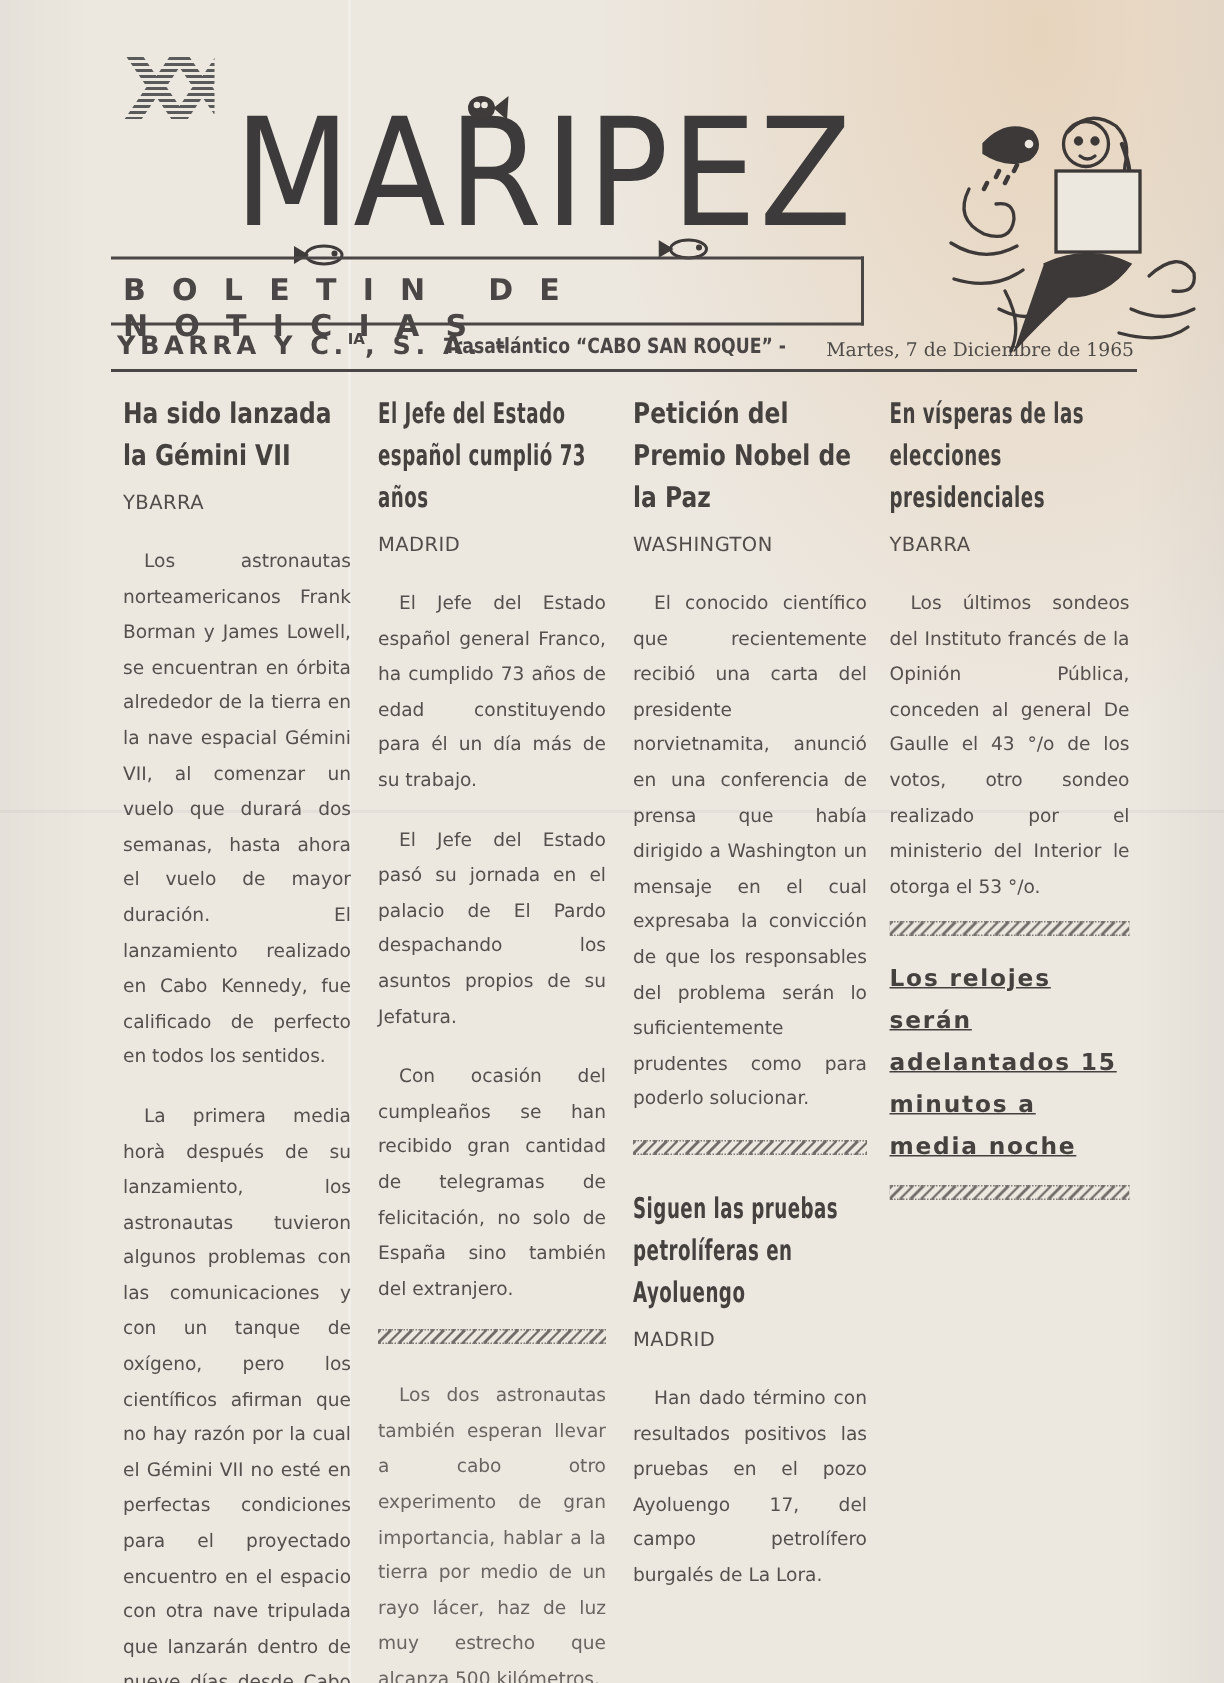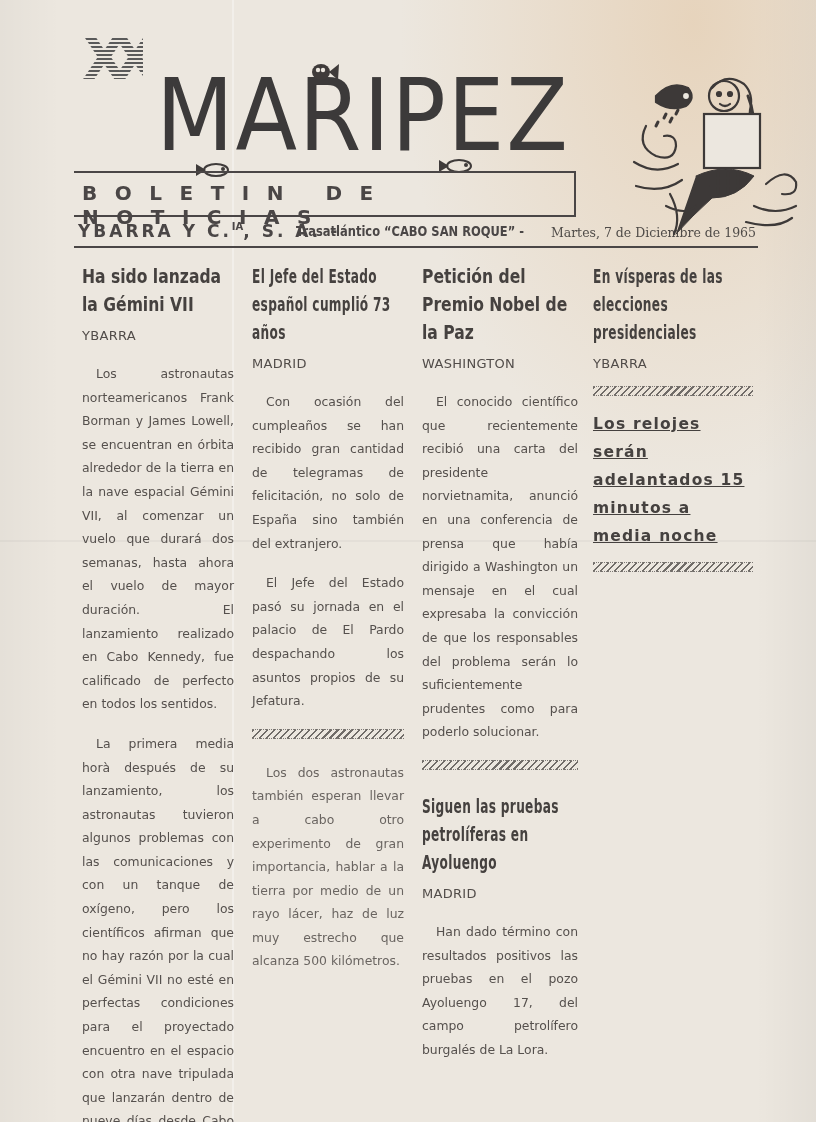--- a/index.html
+++ b/index.html
@@ -188,22 +188,23 @@
       <p>Los astronautas norteamericanos Frank Borman y James Lowell, se encuentran en órbita alrededor de la tierra en la nave espacial Gémini VII, al comenzar un vuelo que durará dos semanas, hasta ahora el vuelo de mayor duración. El lanzamiento realizado en Cabo Kennedy, fue calificado de perfecto en todos los sentidos.</p>
       <p>La primera media horà después de su lanzamiento, los astronautas tuvieron algunos problemas con las comunicaciones y con un tanque de oxígeno, pero los científicos afirman que no hay razón por la cual el Gémini VII no esté en perfectas condiciones para el proyectado encuentro en el espacio con otra nave tripulada que lanzarán dentro de nueve días desde Cabo Kennedy.</p>
 
     </div>
   </div>
 
   <div class="col col2">
     <h2 class="hl-cond">El Jefe del Estado español cumplió 73 años</h2>
     <div class="dateline">MADRID</div>
     <div class="body">
+      <p>El Jefe del Estado español general Franco, ha cumplido 73 años de edad constituyendo para él un día más de su trabajo.</p>
+      <p>El Jefe del Estado pasó su jornada en el palacio de El Pardo despachando los asuntos propios de su Jefatura.</p>
       <p>Con ocasión del cumpleaños se han recibido gran cantidad de telegramas de felicitación, no solo de España sino también del extranjero.</p>
-      <p>El Jefe del Estado pasó su jornada en el palacio de El Pardo despachando los asuntos propios de su Jefatura.</p>
     </div>
     <div class="orn"></div>
     <div class="body fade">
       <p>Los dos astronautas también esperan llevar a cabo otro experimento de gran importancia, hablar a la tierra por medio de un rayo lácer, haz de luz muy estrecho que alcanza 500 kilómetros.</p>
     </div>
   </div>
 
   <div class="col col3">
     <h2 class="hl-bold">Petición del Premio Nobel de la Paz</h2>
     <div class="dateline">WASHINGTON</div>
@@ -216,19 +217,20 @@
     <div class="body">
       <p>Han dado término con resultados positivos las pruebas en el pozo Ayoluengo 17, del campo petrolífero burgalés de La Lora.</p>
 
     </div>
   </div>
 
   <div class="col col4">
     <h2 class="hl-cond">En vísperas de las elecciones presidenciales</h2>
     <div class="dateline">YBARRA</div>
     <div class="body">
+      <p>Los últimos sondeos del Instituto francés de la Opinión Pública, conceden al general De Gaulle el 43 °/o de los votos, otro sondeo realizado por el ministerio del Interior le otorga el 53 °/o.</p>
     </div>
     <div class="orn" style="margin:12px 0 14px 0"></div>
     <h2 class="hl-wide">Los relojes serán adelantados 15 minutos a media noche</h2>
     <div class="orn" style="margin:12px 0 18px 0"></div>
 
   </div>
 </div>
 
 </body></html>

